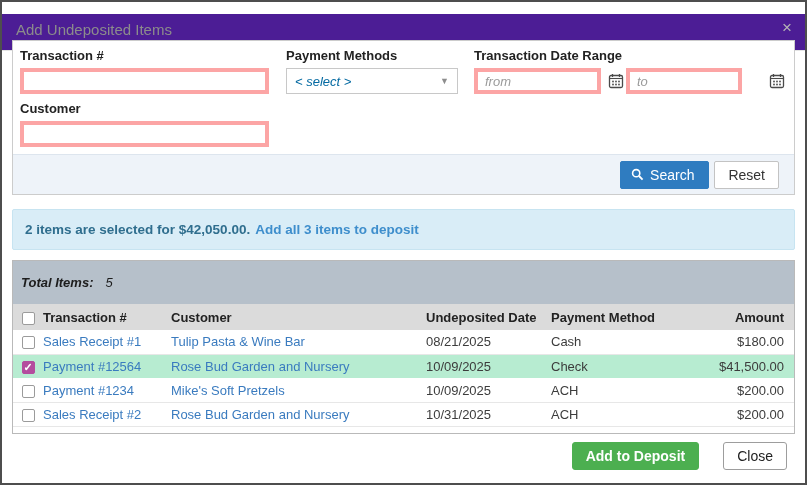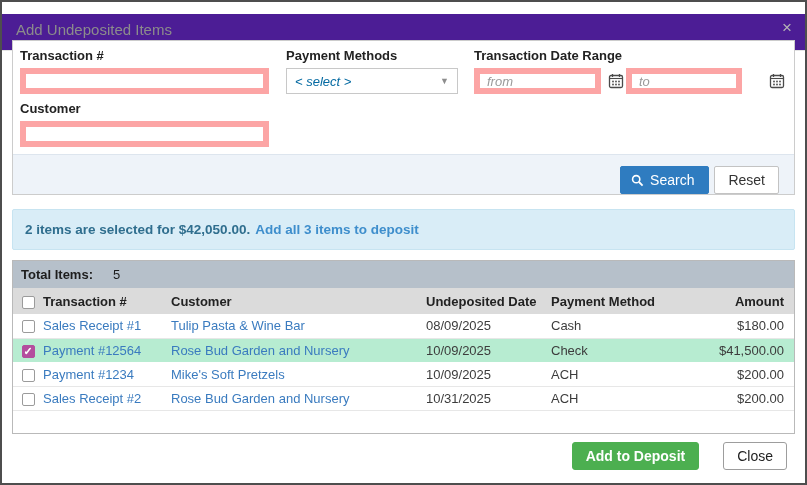--- a/index.html
+++ b/index.html
@@ -9,38 +9,38 @@
   .modal{position:absolute;inset:0;background:#fff;border:2px solid #4e4e4e;}
 
   
   .titlebar{position:absolute;left:0;right:0;top:0;height:37px;border-bottom:1px solid #e4e4e4;background:#4c1d95;margin-top:12px;}
   .title{position:absolute;left:14px;top:7px;font-size:15px;color:#8c8c8c;}
   .close{position:absolute;right:13px;top:5px;font-size:17px;color:#b5b5b5;cursor:pointer;line-height:1;}
 
   
   .filter-panel{position:absolute;left:10px;right:10px;top:38px;height:155px;border:1px solid #ccc;background:#fff;}
   .flabel{position:absolute;font-weight:bold;color:#222;font-size:13px;}
-  .fld{position:absolute;height:26px;border:6px solid #fca5a5;background:#fff;font-family:"Liberation Sans",sans-serif;font-size:13px;color:#333;padding:0 7px;outline:none;}
+  .fld{position:absolute;height:26px;border:4px solid #fca5a5;background:#fff;font-family:"Liberation Sans",sans-serif;font-size:13px;color:#333;padding:0 7px;outline:none;}
   .fld::placeholder{color:#9a9a9a;font-style:italic;}
   .selectbox{position:absolute;height:26px;border:1px solid #c8c8c8;background:#fff;display:flex;align-items:center;padding:0 8px;cursor:pointer;}
   .selectbox .sel-text{color:#0369a1;font-style:italic;flex:1;}
   .selectbox .sel-arrow{color:#8d8d8d;font-size:9px;}
   .cal-icon{position:absolute;width:16px;height:16px;cursor:pointer;}
-  .search-strip{position:absolute;left:0;right:0;bottom:0;height:40px;background:#eef3f9;border-top:1px solid #dde5ee;display:flex;align-items:flex-end;justify-content:flex-end;padding-right:15px;gap:5px;}
+  .search-strip{position:absolute;left:0;right:0;bottom:0;height:40px;background:#eef3f9;border-top:1px solid #dde5ee;display:flex;align-items:center;justify-content:flex-end;padding-right:15px;gap:5px;}
   .btn-search{height:28px;background:var(--search-blue,#2f7cc0);color:#fff;border:1px solid var(--search-blue,#2f7cc0);font-family:"Liberation Sans",sans-serif;font-size:14px;padding:0 14px 0 10px;display:flex;align-items:center;gap:6px;cursor:pointer;border-radius:2px;}
   .btn-reset{height:28px;background:#fff;color:#333;border:1px solid #c3c3c3;font-family:"Liberation Sans",sans-serif;font-size:14px;padding:0 13px;cursor:pointer;border-radius:2px;}
 
   
   .banner{position:absolute;left:10px;right:10px;top:207px;height:41px;background:var(--banner-bg,#d9edf7);border:1px solid #c7e4f1;border-radius:2px;display:flex;align-items:center;padding-left:12px;gap:5px;font-size:13.5px;}
   .banner .msg{color:var(--banner-text,#2f6e8e);font-weight:bold;}
   .banner .lnk{color:var(--banner-link,#3e8ecc);font-weight:bold;cursor:pointer;text-decoration:none;}
 
   
   .table-panel{position:absolute;left:10px;right:10px;top:258px;height:174px;border:1px solid #b9b9b9;background:#fff;overflow:hidden;}
-  .total-bar{height:27px;background:var(--totalbar-bg,#b6c0ca);display:flex;align-items:center;padding-left:8px;color:#1d1d1d;gap:20px;}
+  .total-bar{height:43px;background:var(--totalbar-bg,#b6c0ca);display:flex;align-items:center;padding-left:8px;color:#1d1d1d;gap:12px;font-style:italic;}
   .total-bar .tl{font-weight:bold;}
   table{width:100%;border-collapse:collapse;table-layout:fixed;font-size:13px;}
   thead tr{background:#dbdbdb;height:26px;}
   th{font-weight:bold;color:#222;text-align:left;padding:0 6px;white-space:nowrap;overflow:hidden;}
   tbody tr{height:24px;background:#fff;border-bottom:1px solid #e7e7e7;}
   tbody tr.selected{background:var(--row-green,#b7ecd1);border-bottom:1px solid #fff;}
   td{padding:0 6px;white-space:nowrap;overflow:hidden;color:#3c3c3c;}
   .c-cb{width:24px;text-align:center;padding:0 0 0 6px;}
   .c-tx{width:128px;}
   .c-cu{width:255px;}
@@ -148,21 +148,21 @@
           <th class="c-dt">Undeposited Date</th>
           <th class="c-pm">Payment Method</th>
           <th class="c-am">Amount</th>
         </tr>
       </thead>
       <tbody>
         <tr>
           <td class="c-cb"><span class="cb"></span></td>
           <td class="c-tx"><a>Sales Receipt #1</a></td>
           <td class="c-cu"><a>Tulip Pasta &amp; Wine Bar</a></td>
-          <td class="c-dt">08/09/2025</td>
+          <td class="c-dt">08/21/2025</td>
           <td class="c-pm">Cash</td>
           <td class="c-am">$180.00</td>
         </tr>
         <tr class="selected">
           <td class="c-cb"><span class="cb checked"></span></td>
           <td class="c-tx"><a>Payment #12564</a></td>
           <td class="c-cu"><a>Rose Bud Garden and Nursery</a></td>
           <td class="c-dt">10/09/2025</td>
           <td class="c-pm">Check</td>
           <td class="c-am">$41,500.00</td>

